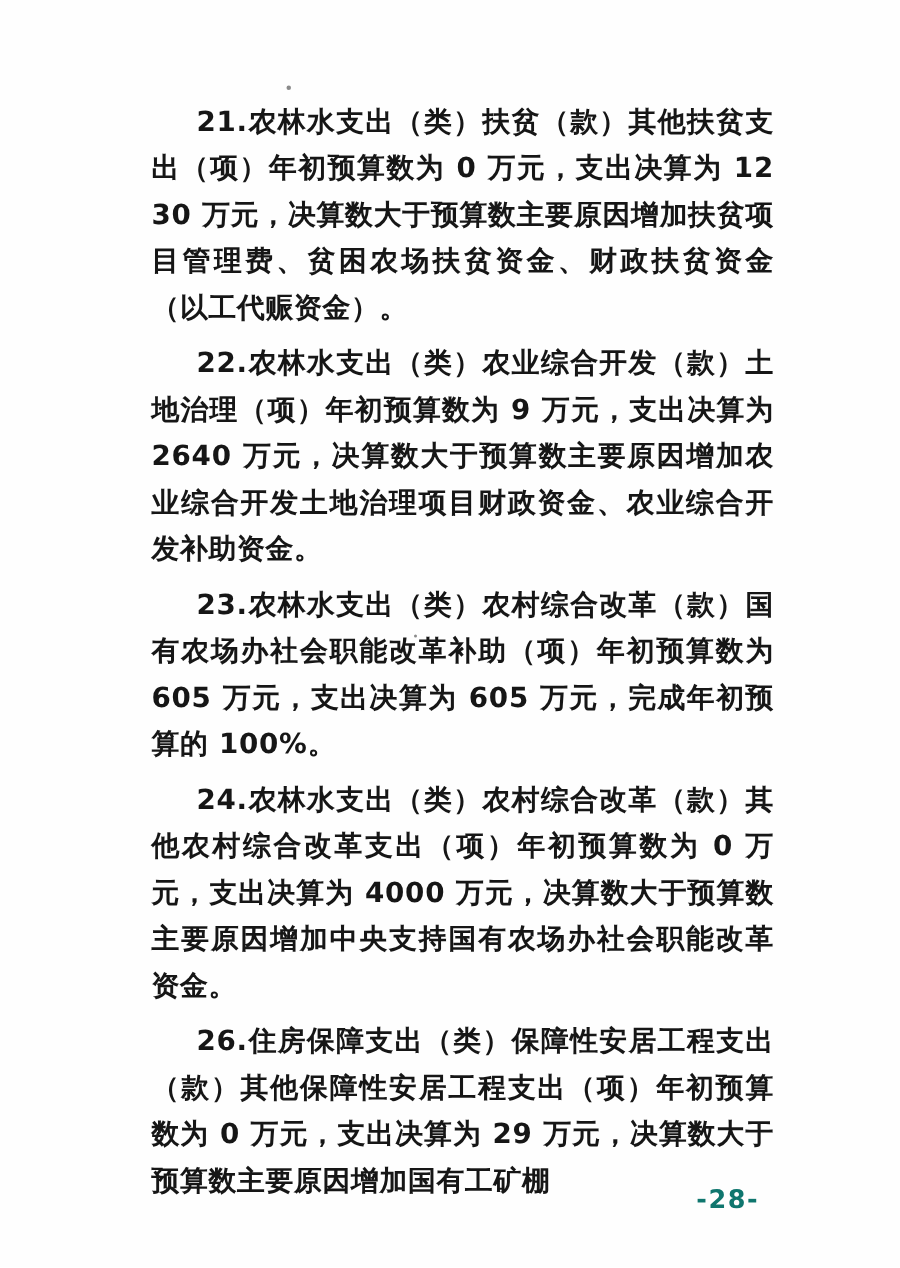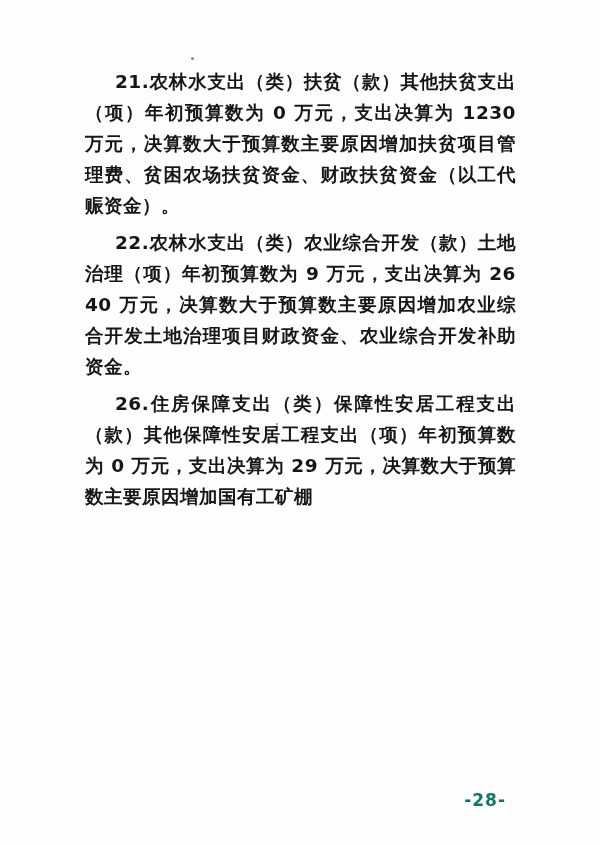--- a/index.html
+++ b/index.html
@@ -16,21 +16,21 @@
     font-family: "DejaVu Sans", sans-serif;
     color: #151515;
   }
   .doc-body {
     position: absolute;
     left: 85px;
     top: 66px;
     width: 431px;
   }
   .para {
-    margin: 0 0 6px 0;
+    margin: 0 0 6px 16px;
     font-size: 18.5px;
     font-weight: 700;
     line-height: 31px;
     text-align: justify;
     text-justify: inter-character;
     text-indent: 30px;
     letter-spacing: 0.5px;
     word-break: break-all;
     color: #161616;
   }
@@ -57,17 +57,19 @@
 </head>
 <body>
 
 <div class="page">
   <span class="speck speck1"></span>
   <span class="speck speck2"></span>
 
   <div class="doc-body">
     <p class="para">21.农林水支出（类）扶贫（款）其他扶贫支出（项）年初预算数为 0 万元，支出决算为 1230 万元，决算数大于预算数主要原因增加扶贫项目管理费、贫困农场扶贫资金、财政扶贫资金（以工代赈资金）。</p>
     <p class="para">22.农林水支出（类）农业综合开发（款）土地治理（项）年初预算数为 9 万元，支出决算为 2640 万元，决算数大于预算数主要原因增加农业综合开发土地治理项目财政资金、农业综合开发补助资金。</p>
+    <p class="para">23.农林水支出（类）农村综合改革（款）国有农场办社会职能改革补助（项）年初预算数为 605 万元，支出决算为 605 万元，完成年初预算的 100%。</p>
+    <p class="para">24.农林水支出（类）农村综合改革（款）其他农村综合改革支出（项）年初预算数为 0 万元，支出决算为 4000 万元，决算数大于预算数主要原因增加中央支持国有农场办社会职能改革资金。</p>
     <p class="para">26.住房保障支出（类）保障性安居工程支出（款）其他保障性安居工程支出（项）年初预算数为 0 万元，支出决算为 29 万元，决算数大于预算数主要原因增加国有工矿棚</p>
   </div>
 
   <div class="page-number">-28-</div>
 </div>
 
 </body></html>

